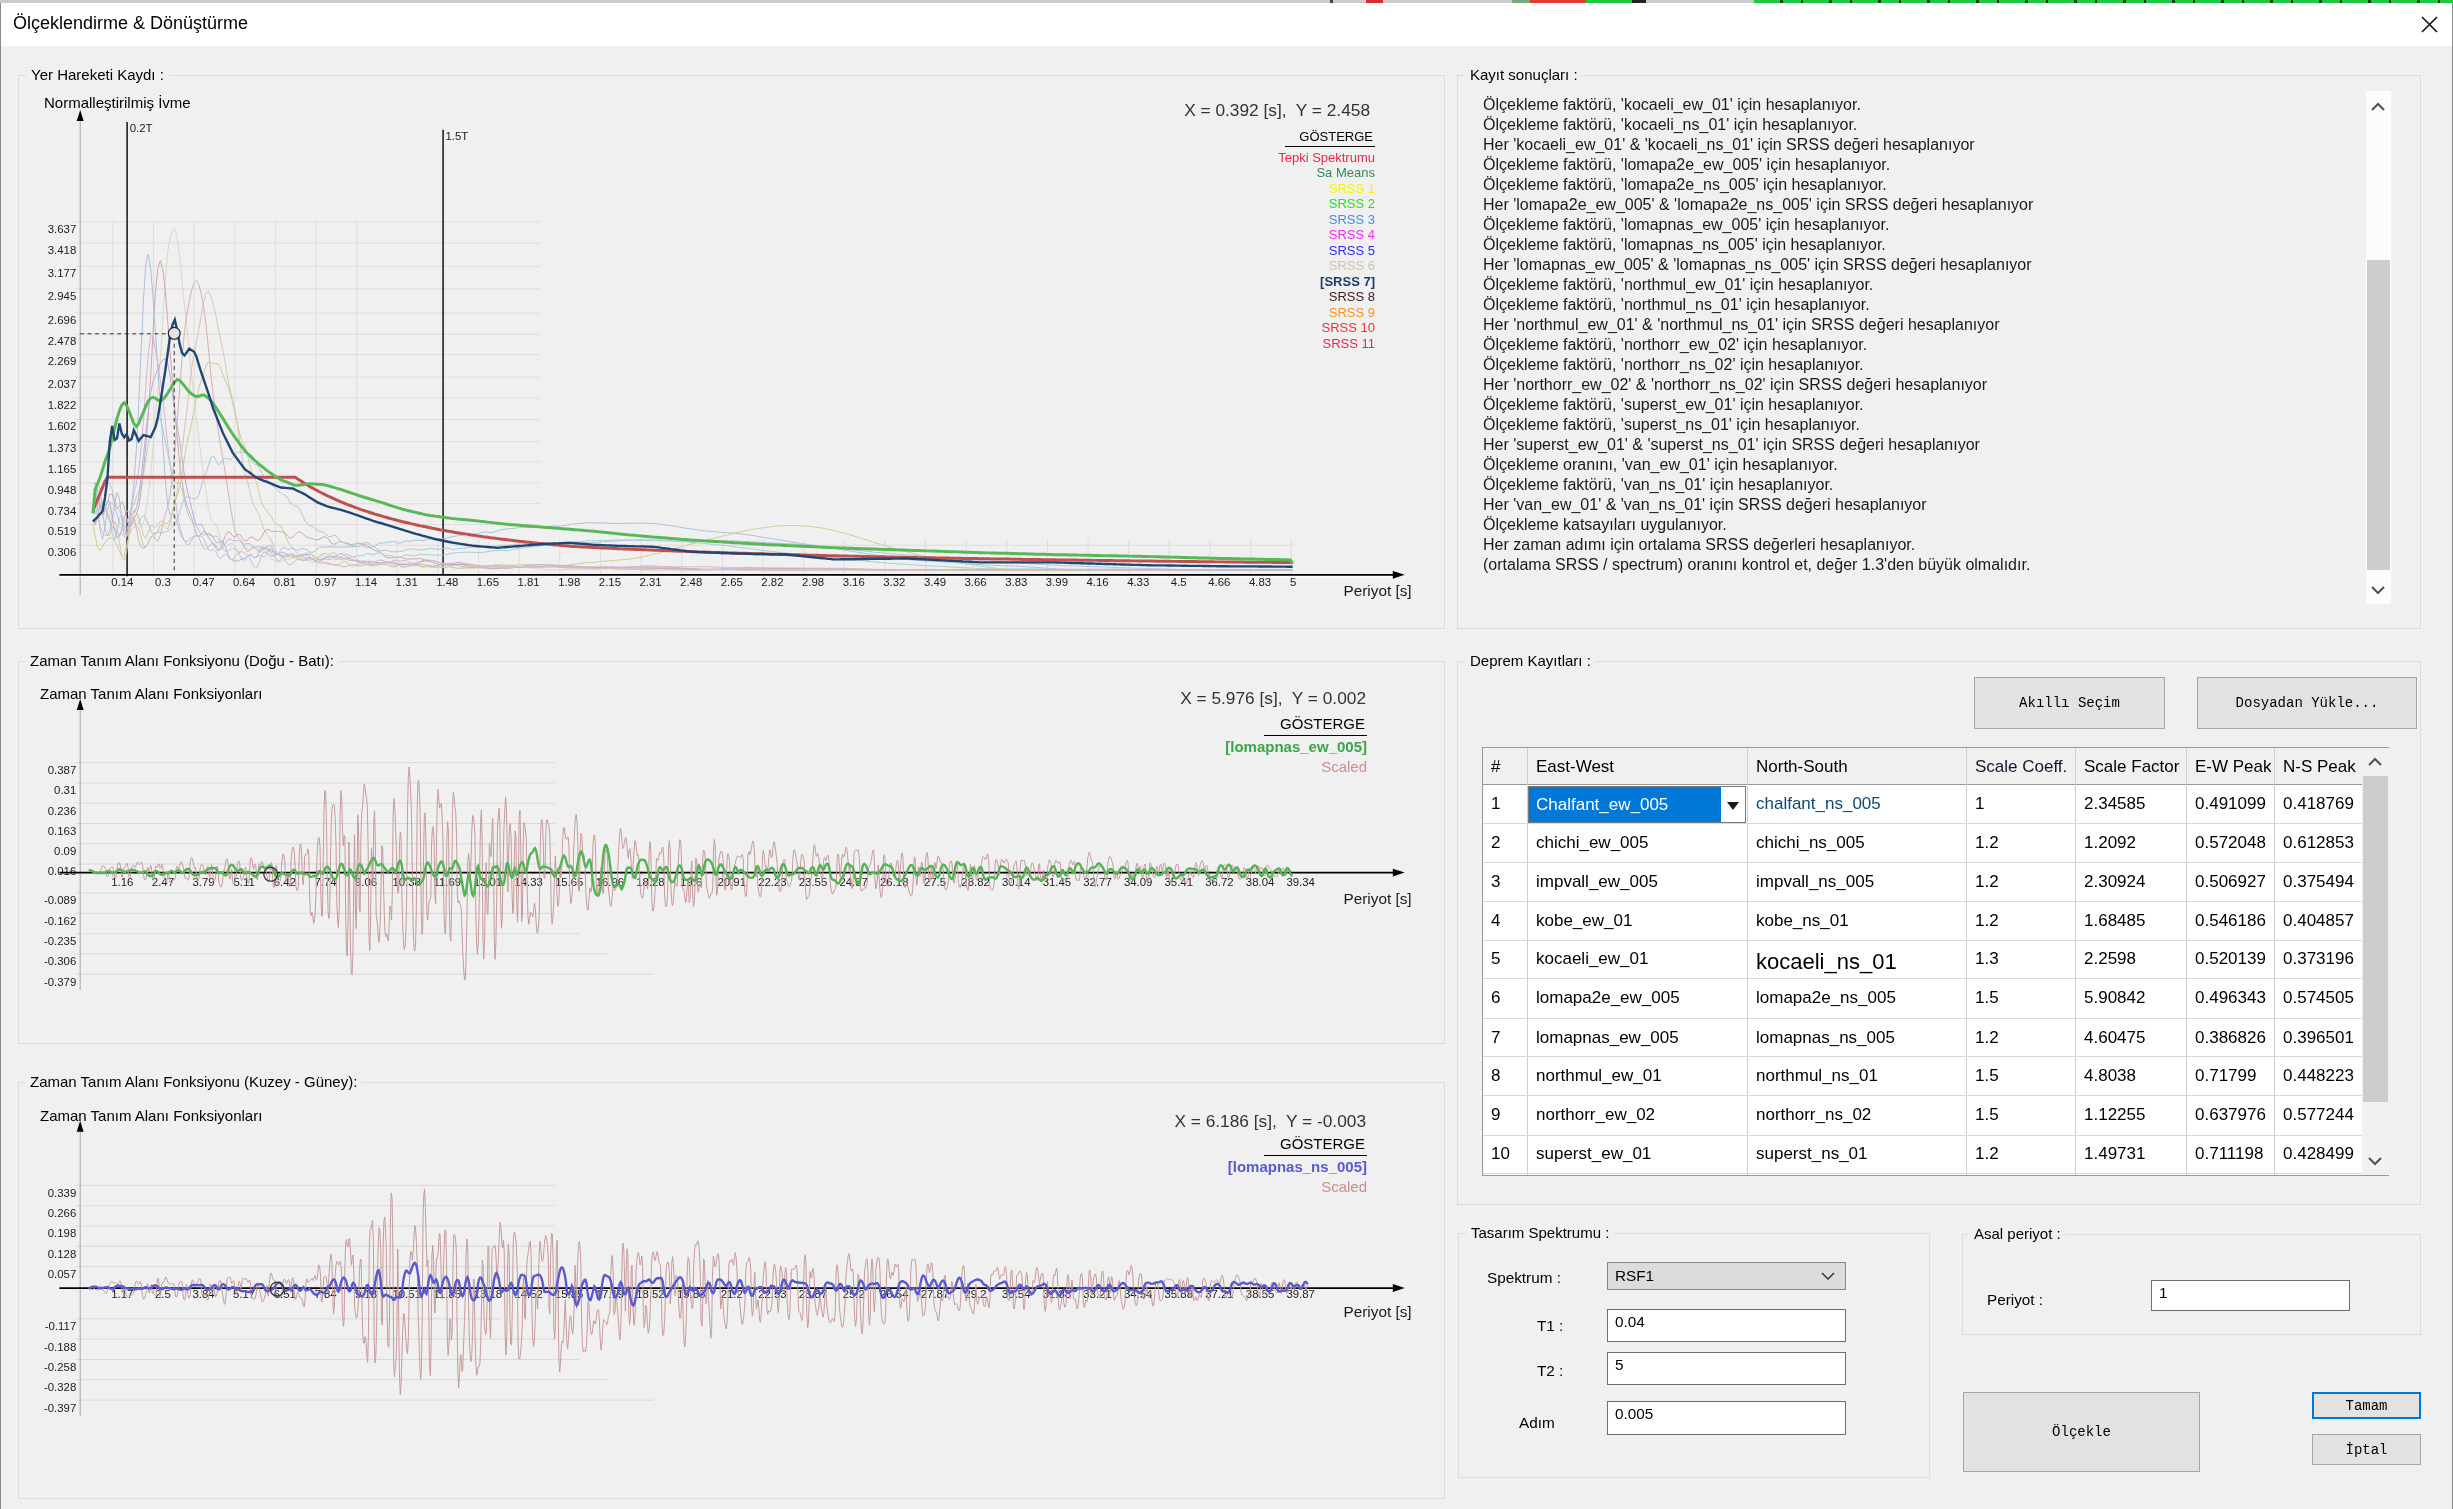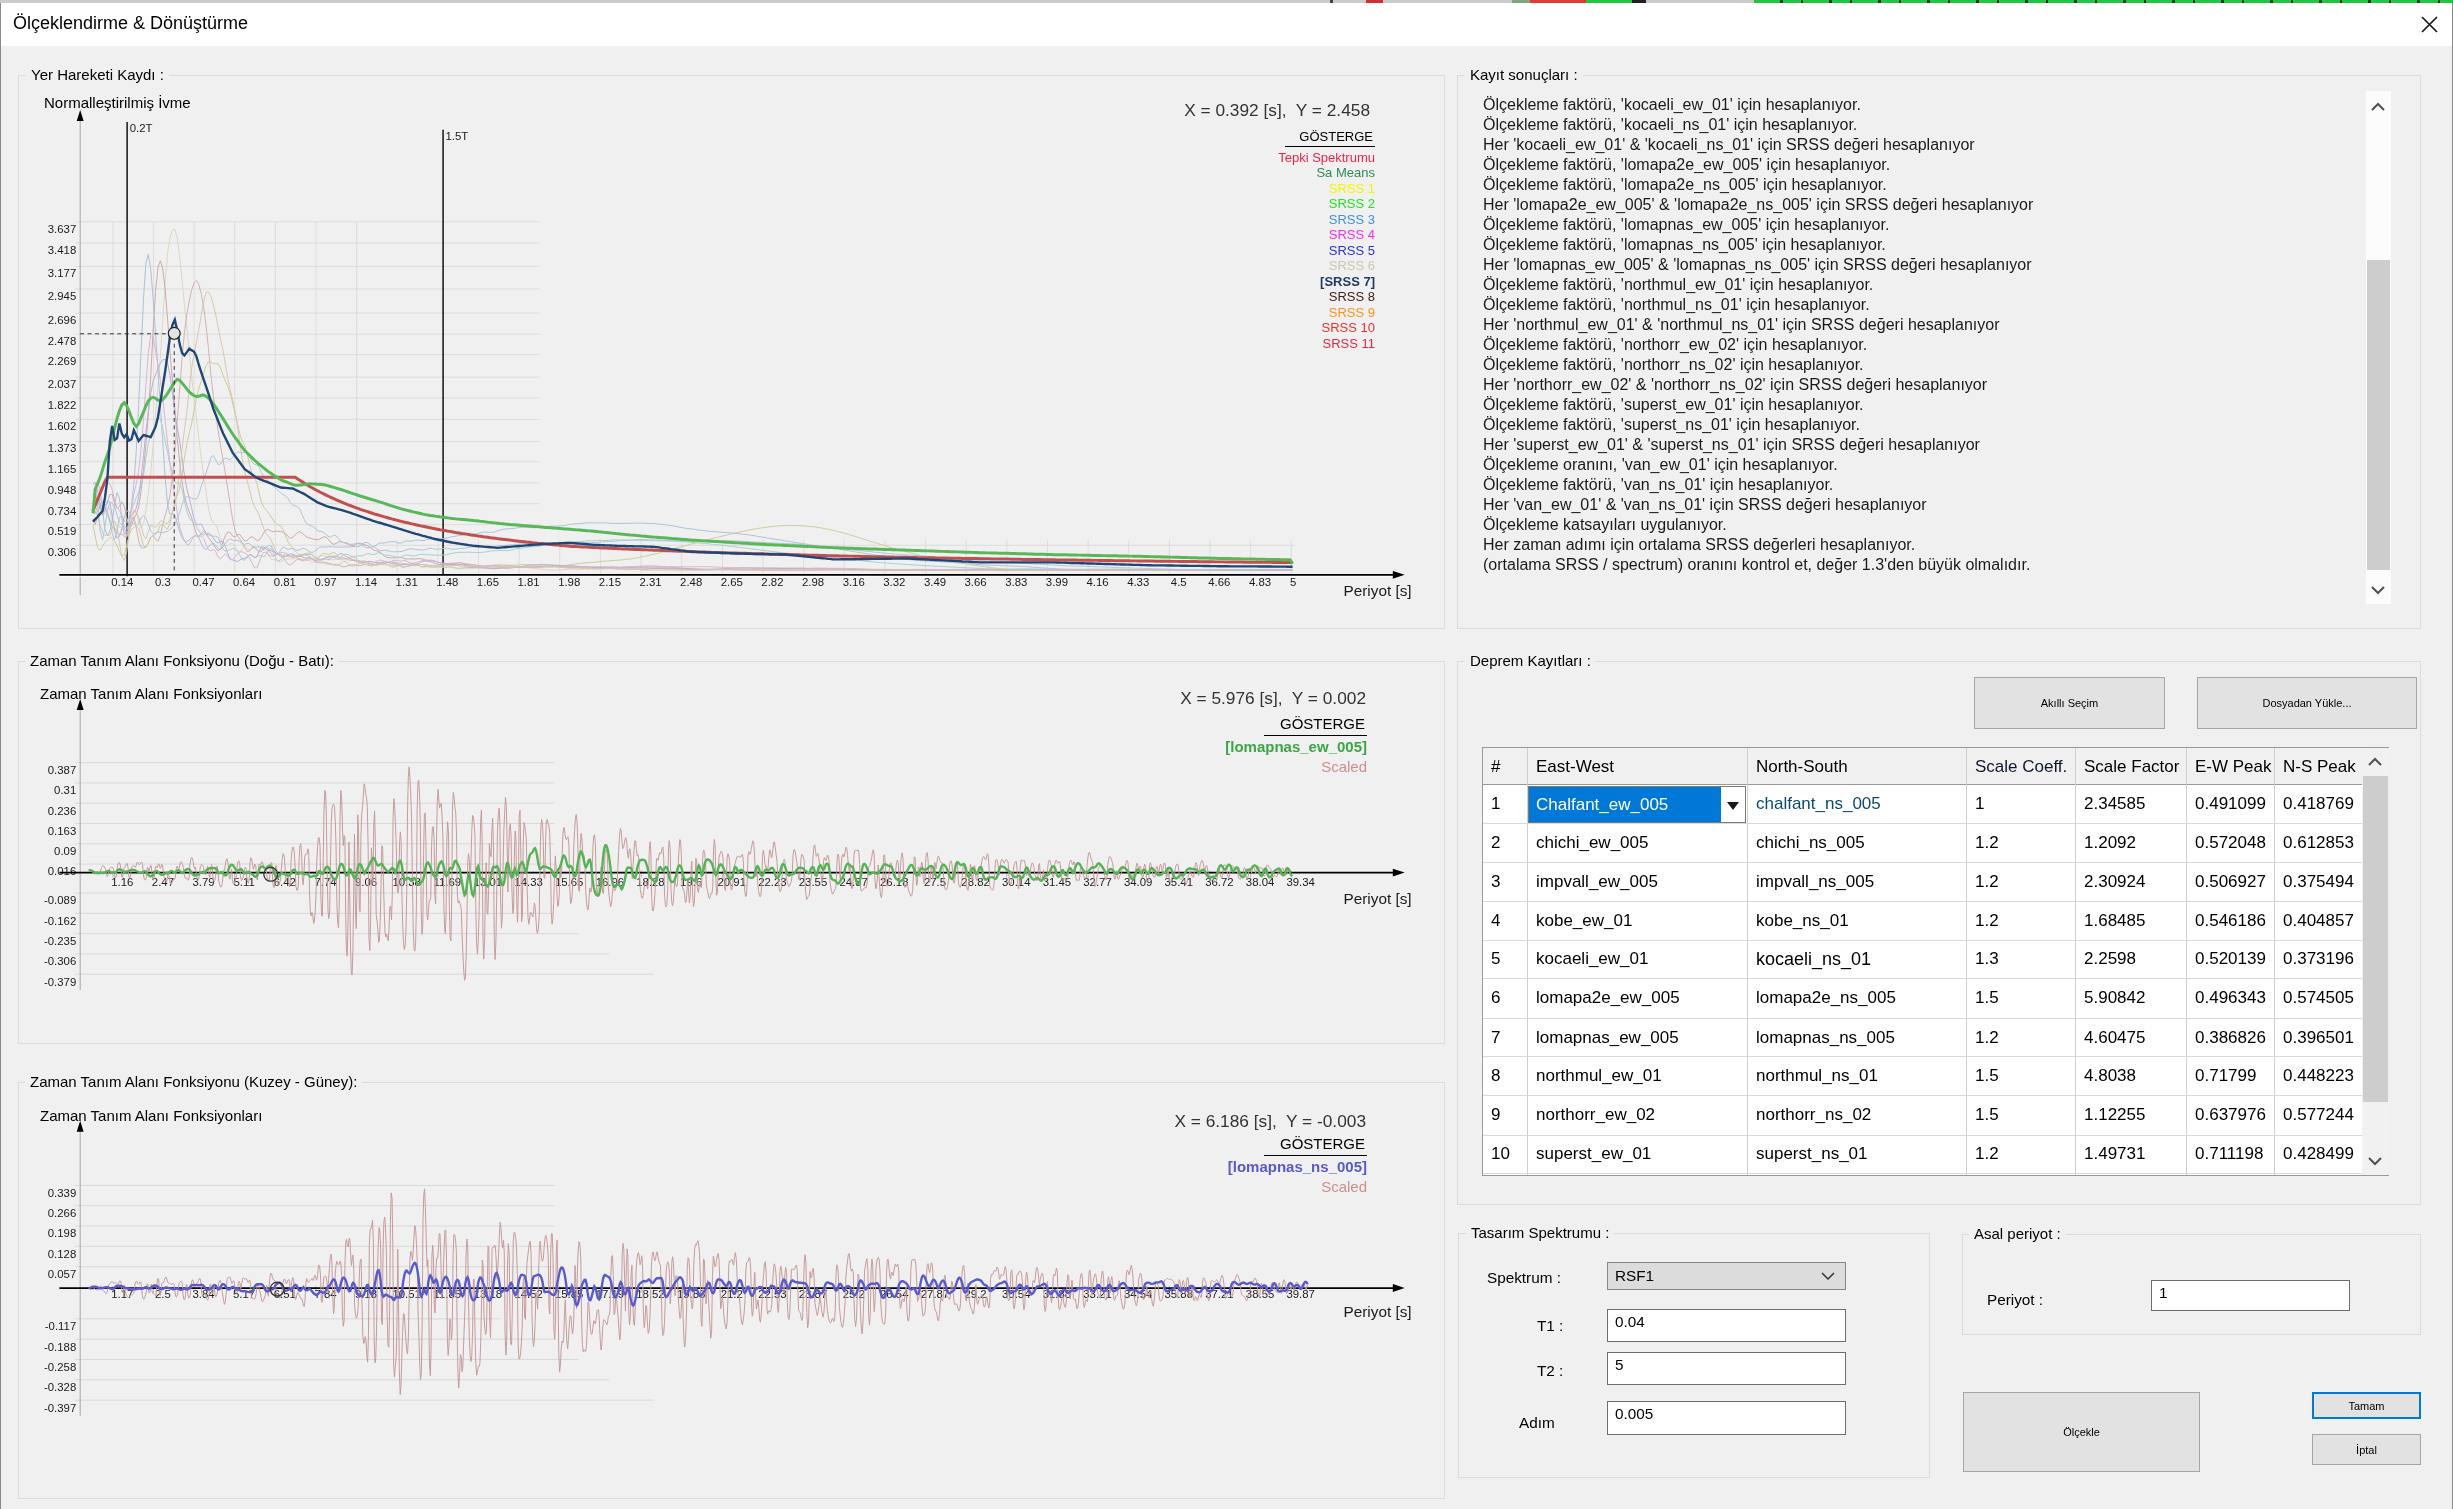--- a/index.html
+++ b/index.html
@@ -1,22 +1,22 @@
 <!DOCTYPE html>
 <html><head><meta charset="utf-8"><style>
 * { margin:0; padding:0; box-sizing:border-box; }
 html,body { width:2453px; height:1510px; }
 body { overflow:hidden; background:#f0f0f0;
   font-family:"Liberation Sans", sans-serif; position:relative; }
 .abs { position:absolute; }
 .gb { position:absolute; border:1px solid #dcdcdc; }
 .gbl { position:absolute; background:#f0f0f0; padding:0 5px; font-size:15px; color:#000; white-space:nowrap; line-height:18px; }
 .lbl { position:absolute; font-size:15.3px; color:#000; white-space:nowrap; }
-.btn { position:absolute; background:#e2e2e2; border:1px solid #a6a6a6; font-size:11px; color:#000;
-  display:flex; align-items:center; justify-content:center; }
+.btn { position:absolute; background:#e2e2e2; border:1px solid #a6a6a6; font-size:14px; color:#000;
+  display:flex; align-items:center; justify-content:center;font-family:Liberation Mono, monospace; }
 .inp { position:absolute; background:#fff; border:1px solid #6e6e6e; font-size:15.3px; color:#000; padding:3px 0 0 7px; }
 </style></head><body>
 <div class="abs" style="left:0;top:0;width:2453px;height:3px;background:#cbcbcb"></div>
 <div class="abs" style="left:1330px;top:0;width:3px;height:3px;background:#444"></div>
 <div class="abs" style="left:1366px;top:0;width:17px;height:3px;background:#d32f2f"></div>
 <div class="abs" style="left:1512px;top:0;width:18px;height:3px;background:#7da87d"></div>
 <div class="abs" style="left:1530px;top:0;width:56px;height:3px;background:#e53935"></div>
 <div class="abs" style="left:1586px;top:0;width:46px;height:3px;background:#1fc742"></div>
 <div class="abs" style="left:1632px;top:0;width:14px;height:3px;background:#222"></div>
 <div class="abs" style="left:1754px;top:0;width:699px;height:3px;background:repeating-linear-gradient(90deg,#1fc742 0 26px,#123c1c 26px 29px,#1fc742 29px 47px,#0d2e15 47px 49px)"></div>
@@ -432,21 +432,21 @@
 <div class="abs" style="left:1491px;top:911px;font-size:17px;color:#000">4</div>
 <div class="abs" style="left:1536px;top:911px;font-size:17px;color:#000">kobe_ew_01</div>
 <div class="abs" style="left:1756px;top:911px;font-size:17px;color:#000">kobe_ns_01</div>
 <div class="abs" style="left:1975px;top:911px;font-size:17px;color:#000">1.2</div>
 <div class="abs" style="left:2084px;top:911px;font-size:17px;color:#000">1.68485</div>
 <div class="abs" style="left:2195px;top:911px;font-size:17px;color:#000">0.546186</div>
 <div class="abs" style="left:2283px;top:911px;font-size:17px;color:#000">0.404857</div>
 <div class="abs" style="left:1483px;top:978px;width:879px;height:1px;background:#d9d9d9"></div>
 <div class="abs" style="left:1491px;top:949px;font-size:17px;color:#000">5</div>
 <div class="abs" style="left:1536px;top:949px;font-size:17px;color:#000">kocaeli_ew_01</div>
-<div class="abs" style="left:1756px;top:949px;font-size:18px;color:#000">kocaeli_ns_01</div>
+<div class="abs" style="left:1756px;top:949px;font-size:22px;color:#000">kocaeli_ns_01</div>
 <div class="abs" style="left:1975px;top:949px;font-size:17px;color:#000">1.3</div>
 <div class="abs" style="left:2084px;top:949px;font-size:17px;color:#000">2.2598</div>
 <div class="abs" style="left:2195px;top:949px;font-size:17px;color:#000">0.520139</div>
 <div class="abs" style="left:2283px;top:949px;font-size:17px;color:#000">0.373196</div>
 <div class="abs" style="left:1483px;top:1018px;width:879px;height:1px;background:#d9d9d9"></div>
 <div class="abs" style="left:1491px;top:988px;font-size:17px;color:#000">6</div>
 <div class="abs" style="left:1536px;top:988px;font-size:17px;color:#000">lomapa2e_ew_005</div>
 <div class="abs" style="left:1756px;top:988px;font-size:17px;color:#000">lomapa2e_ns_005</div>
 <div class="abs" style="left:1975px;top:988px;font-size:17px;color:#000">1.5</div>
 <div class="abs" style="left:2084px;top:988px;font-size:17px;color:#000">5.90842</div>

